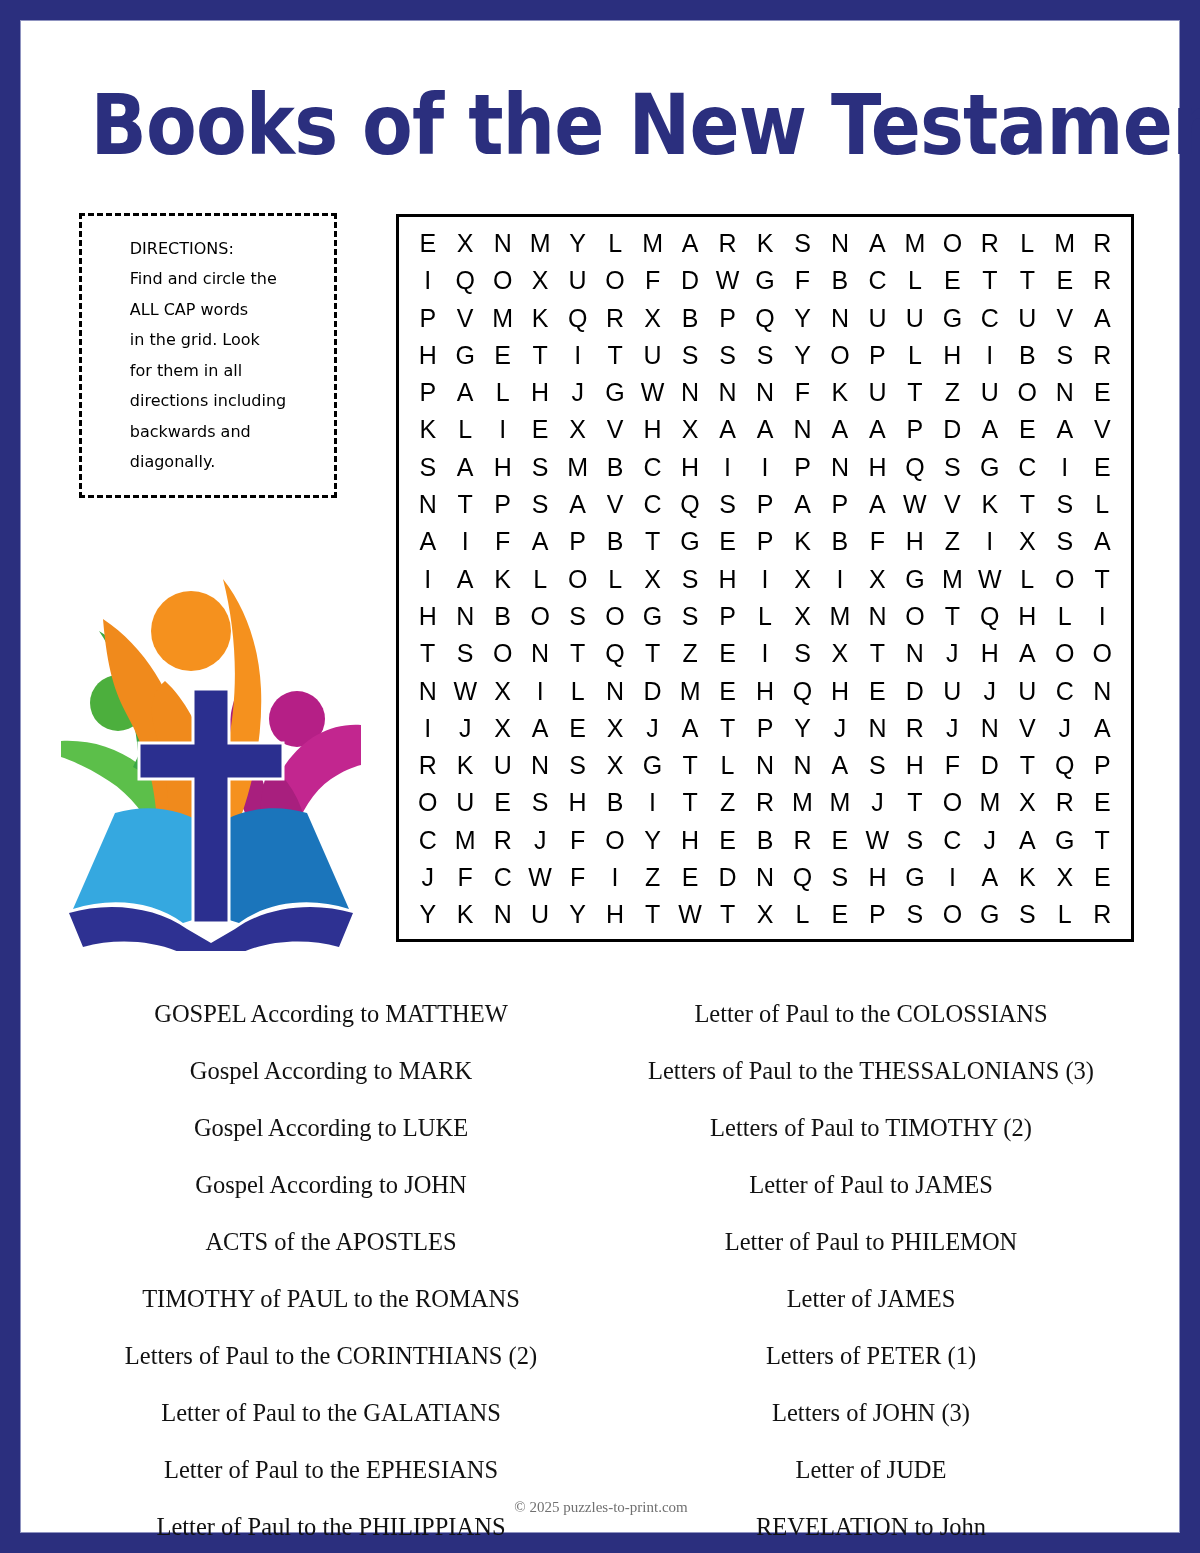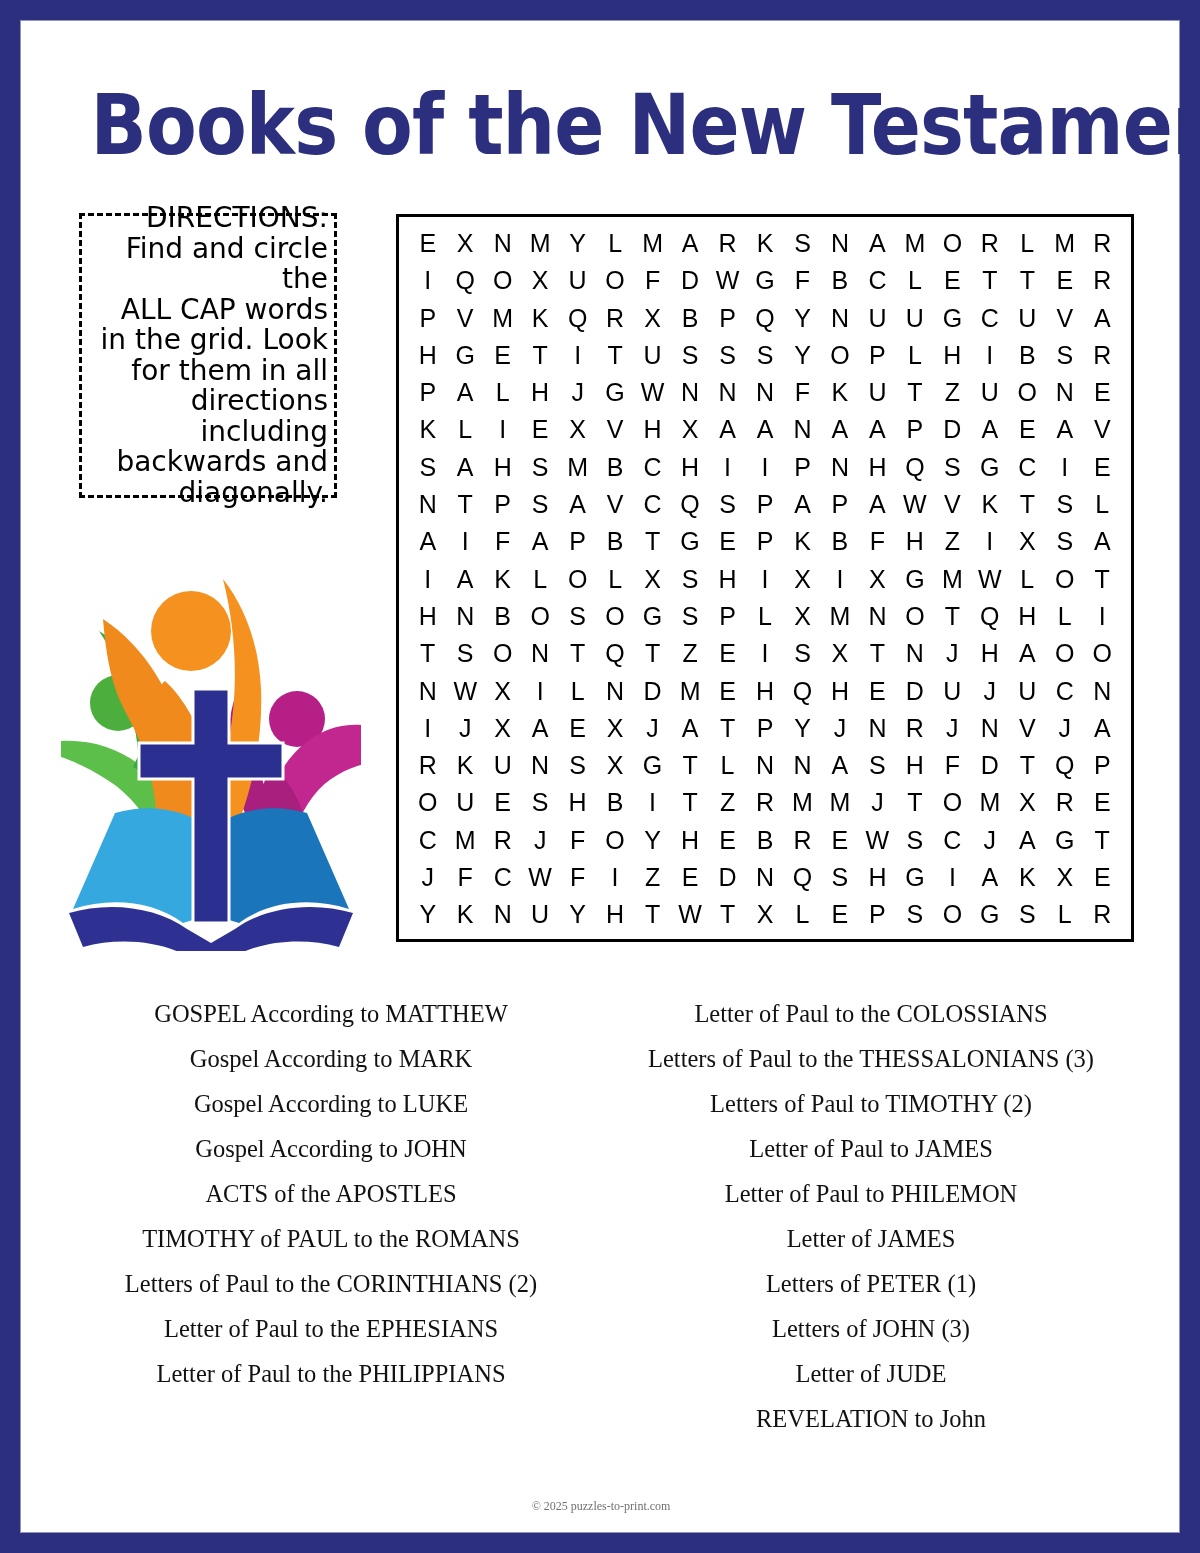--- a/index.html
+++ b/index.html
@@ -50,23 +50,23 @@
     width: 258px;
     height: 285px;
     border: 3px dashed #000000;
     box-sizing: border-box;
     display: flex;
     align-items: center;
     justify-content: center;
   }
   .directions-text {
     font-family: "DejaVu Sans", sans-serif;
-    font-size: 28px;
+    font-size: 16px;
     line-height: 30.5px;
-    text-align: right;
+    text-align: left;
     color: #000000;
     white-space: pre-line;
     padding: 0 6px;
   }
 
   
   .logo {
     position: absolute;
     left: 40px;
     top: 550px;
@@ -108,39 +108,40 @@
     left: 40px;
     top: 970px;
     width: 1080px;
     display: flex;
     gap: 0;
   }
   .wl-col {
     width: 50%;
     display: flex;
     flex-direction: column;
+    gap: 12px;
   }
   .wl-item {
     font-family: "Liberation Serif", serif;
     font-size: 24.5px;
     line-height: 45px;
     text-align: center;
     color: #111111;
     white-space: nowrap;
   }
 
   
   .footer {
     position: absolute;
     left: 0;
     top: 1478px;
     width: 1160px;
     text-align: center;
     font-family: "Liberation Serif", serif;
-    font-size: 12px;
+    font-size: 15px;
     color: #707070;
   }
 </style>
 </head>
 <body>
 
 <div class="page">
 
   <div class="title">Books of the New Testament</div>
 
@@ -549,20 +550,21 @@
 
   <div class="wordlist">
     <div class="wl-col" id="wl-left">
         <div class="wl-item">GOSPEL According to MATTHEW</div>
         <div class="wl-item">Gospel According to MARK</div>
         <div class="wl-item">Gospel According to LUKE</div>
         <div class="wl-item">Gospel According to JOHN</div>
         <div class="wl-item">ACTS of the APOSTLES</div>
         <div class="wl-item">TIMOTHY of PAUL to the ROMANS</div>
         <div class="wl-item">Letters of Paul to the CORINTHIANS (2)</div>
+        <div class="wl-item">Letter of Paul to the GALATIANS</div>
         <div class="wl-item">Letter of Paul to the EPHESIANS</div>
         <div class="wl-item">Letter of Paul to the PHILIPPIANS</div>
       </div>
     <div class="wl-col" id="wl-right">
         <div class="wl-item">Letter of Paul to the COLOSSIANS</div>
         <div class="wl-item">Letters of Paul to the THESSALONIANS (3)</div>
         <div class="wl-item">Letters of Paul to TIMOTHY (2)</div>
         <div class="wl-item">Letter of Paul to JAMES</div>
         <div class="wl-item">Letter of Paul to PHILEMON</div>
         <div class="wl-item">Letter of JAMES</div>

